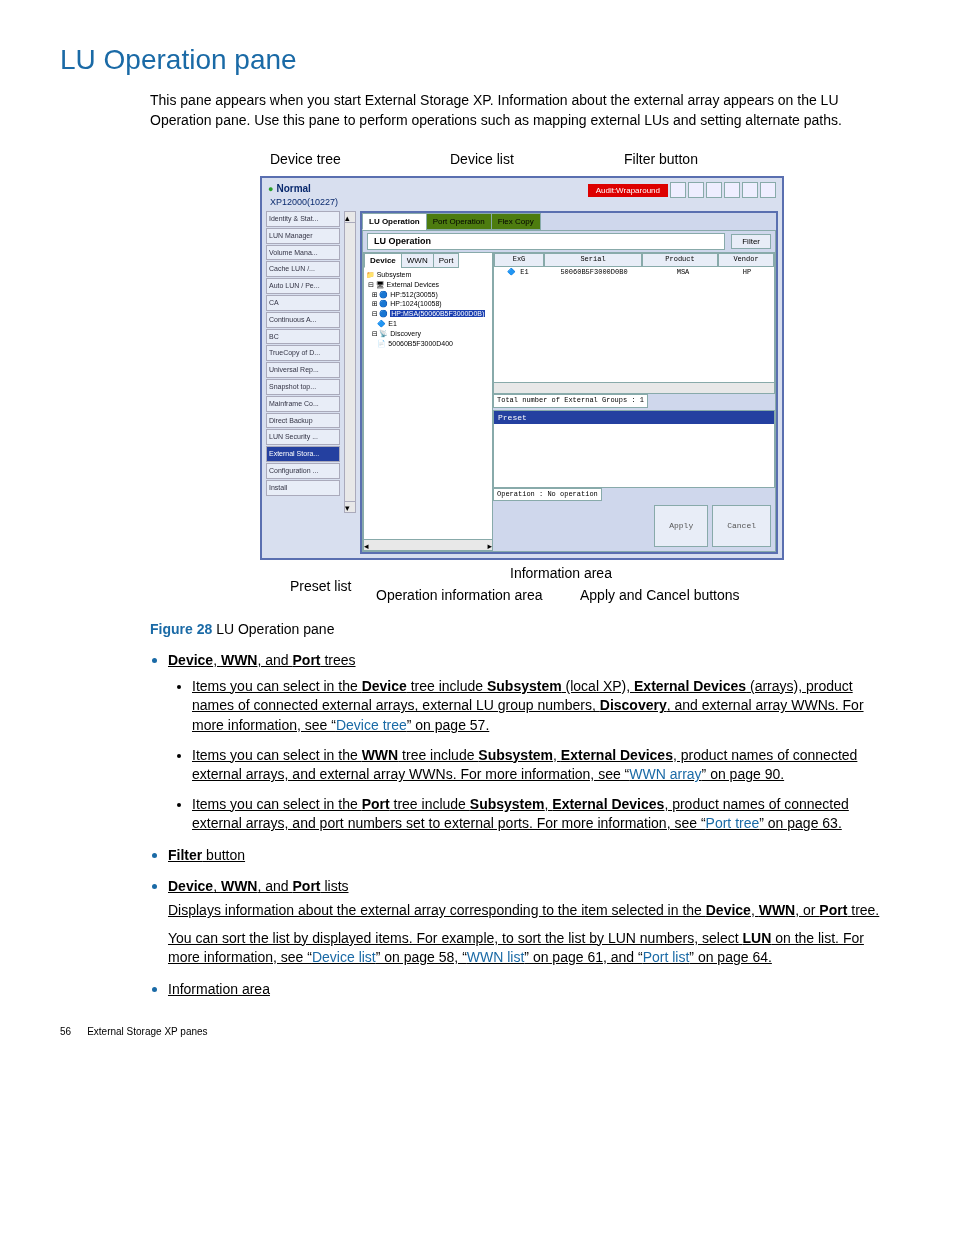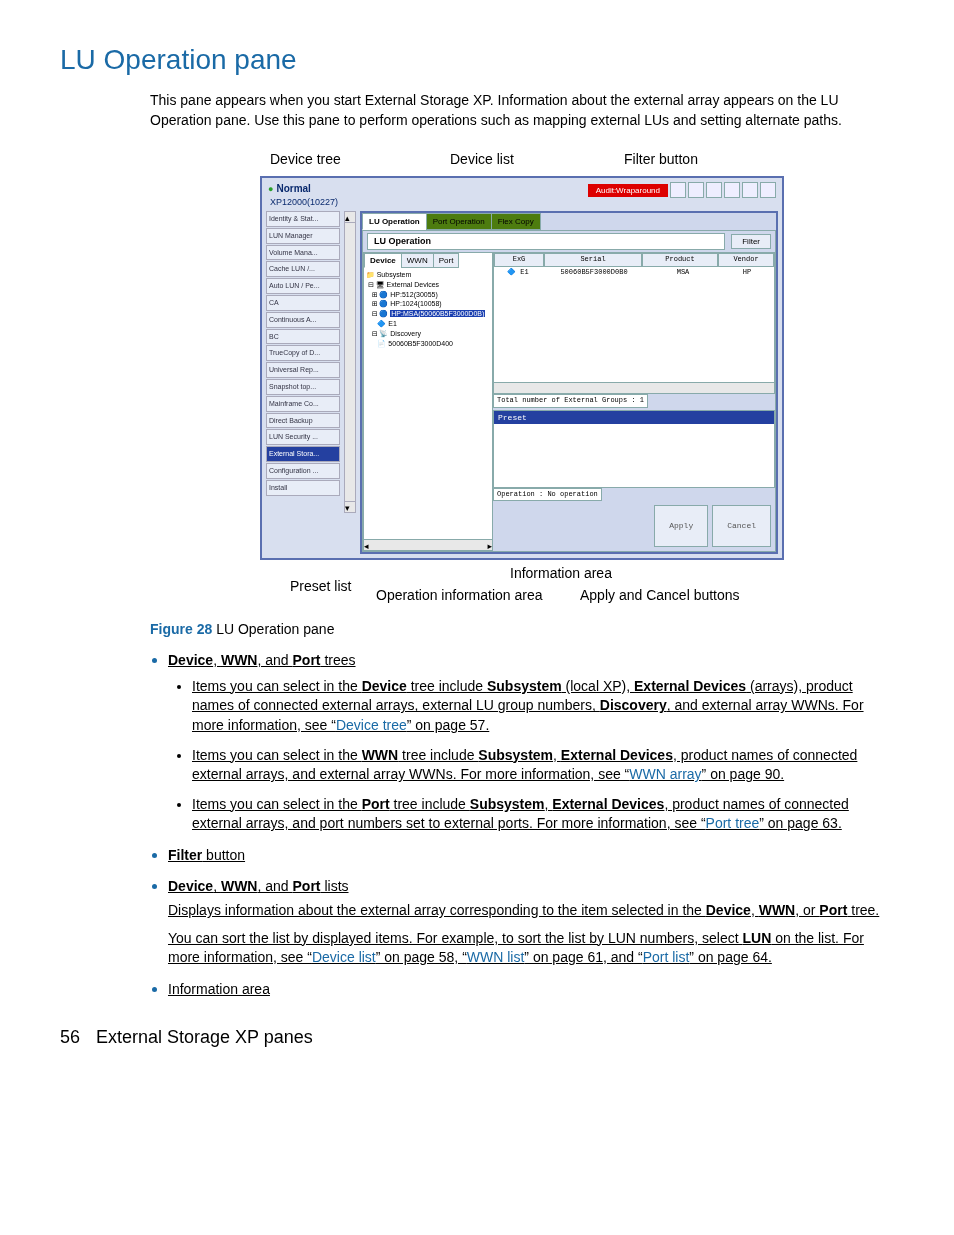--- a/index.html
+++ b/index.html
@@ -166,21 +166,21 @@
   ul.top > li::marker { color:#1a6aa6; font-size:16px; }
   ul.sub { list-style: disc; margin: 6px 0 0 0; padding-left: 24px; }
   ul.sub > li { margin-bottom: 10px; }
   ul.sub > li::marker { color:#000; }
   .desc { margin: 4px 0 8px 0; }
   a.xref { color:#1a6aa6; text-decoration:none; }
   b { font-weight:bold; }
 
   .pagefoot {
     margin-top: 26px;
-    font-size: 18px;
+    font-size: 10px;
     display:flex; gap:16px;
   }
   .pagefoot .pn { }
 </style>
 </head>
 <body>
 
 <h1>LU Operation pane</h1>
 
 <p class="intro">This pane appears when you start External Storage XP. Information about the external array appears on the LU Operation pane. Use this pane to perform operations such as mapping external LUs and setting alternate paths.</p>

